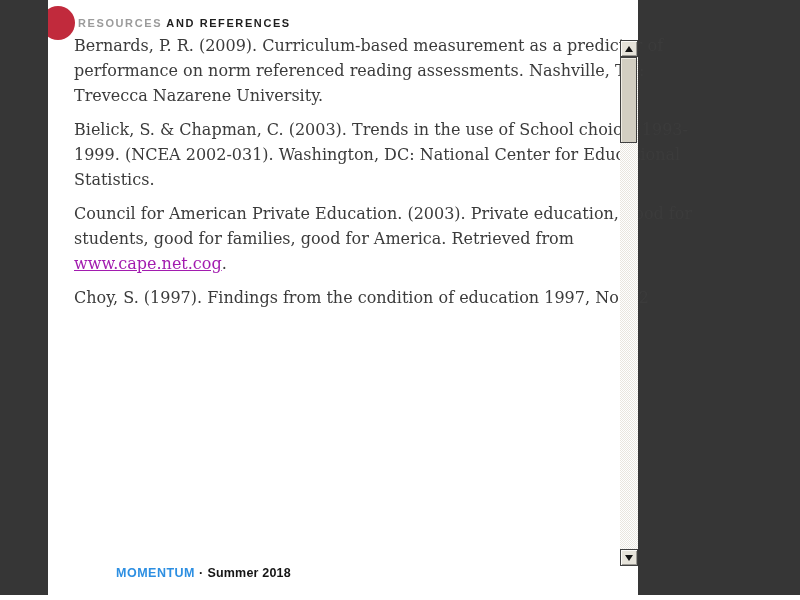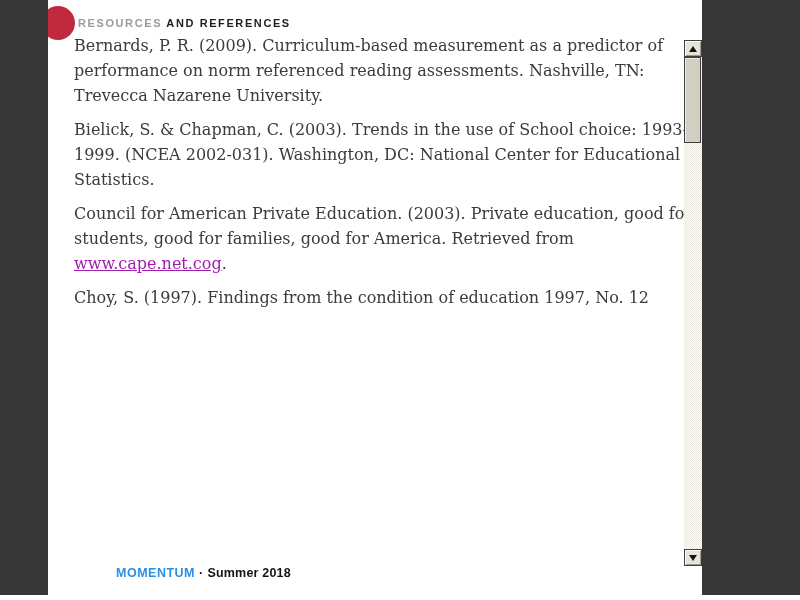--- a/index.html
+++ b/index.html
@@ -14,21 +14,21 @@
   
   .bg-dark {
     position: absolute; left: 0; top: 0;
     width: 800px; height: 595px;
     background: #363636;
   }
 
   
   .panel {
     position: absolute; left: 48px; top: 0;
-    width: 654px; height: 595px;
+    width: 590px; height: 595px;
     background: #ffffff;
   }
 
   
   .article-clip {
     position: absolute; left: 0; top: 0;
     width: 702px; height: 563px;
     overflow: hidden;
   }
 

